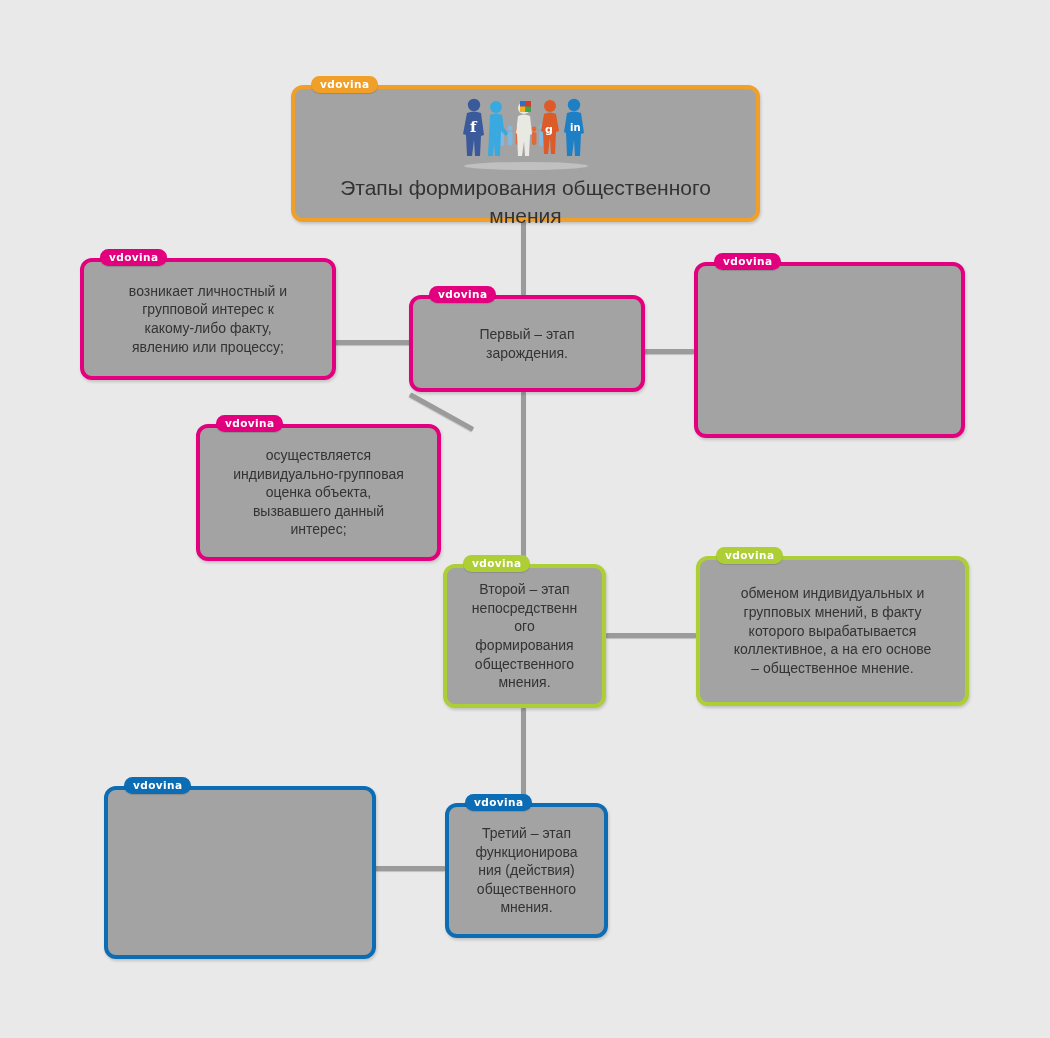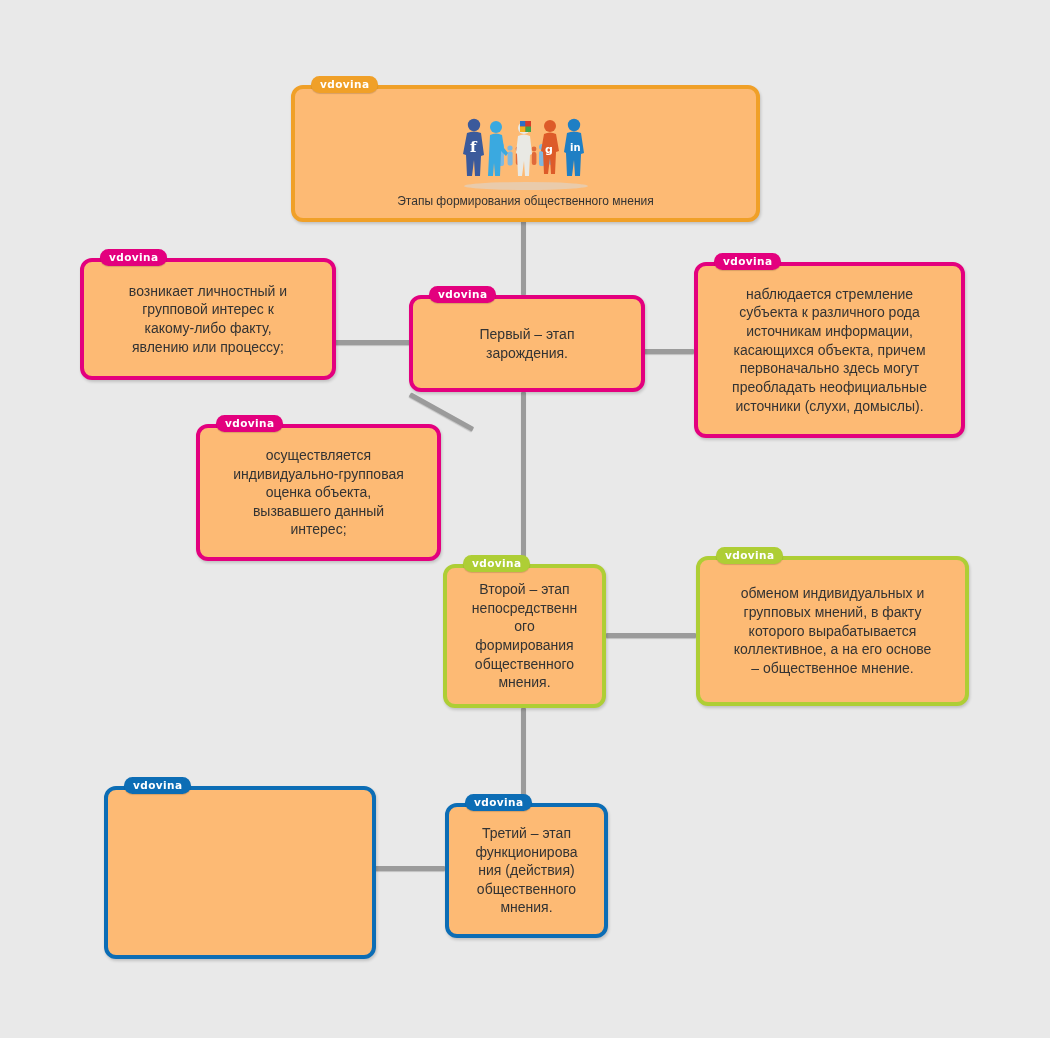--- a/index.html
+++ b/index.html
@@ -14,31 +14,31 @@
   #stage{position:relative;width:1050px;height:1038px;}
 
   
   .conn{position:absolute;background:#9b9b9b;border-radius:1px;
         box-shadow:0 1px 1px rgba(0,0,0,.18);}
   .conn.v{width:5px;}
   .conn.h{height:5px;}
   .conn.diag{height:5px;transform-origin:0 50%;}
 
   
-  .node{position:absolute;background:#fdba74;border-style:solid;border-width:4px;
+  .node{position:absolute;background:#a3a3a3;border-style:solid;border-width:4px;
         border-radius:12px;box-sizing:border-box;
         box-shadow:1px 2px 3px rgba(0,0,0,.17);
         display:flex;flex-direction:column;align-items:center;justify-content:center;}
   .node .body{
     width:100%;text-align:center;color:#333;
     font-size:14px;line-height:1.33;
     padding:0 10px;box-sizing:border-box;
     white-space:pre-line;
   }
-  .node.root .body{font-size:12px;line-height:1.3;}
+  .node.root .body{font-size:21px;line-height:1.3;}
   .tag{position:absolute;top:-13px;left:16px;
        color:#fff;font-size:10.5px;font-weight:bold;letter-spacing:.4px;
        padding:3px 9px 3.5px;border-radius:9px;line-height:1;
        font-family:"DejaVu Sans","Liberation Sans",sans-serif;
        box-shadow:0 1px 1px rgba(0,0,0,.15);}
 
   
   .c-orange{border-color:#f0a028;}
   .t-orange{background:#f0a028;}
   .c-pink{border-color:#e3007e;}
@@ -147,27 +147,20 @@
   <div class="node c-pink" style="left:80px;top:258px;width:256px;height:122px;">
     <span class="tag t-pink">vdovina</span>
     <div class="body">возникает личностный и
 групповой интерес к
 какому-либо факту,
 явлению или процессу;</div>
   </div>
 
   <div class="node c-pink" style="left:694px;top:262px;width:271px;height:176px;">
     <span class="tag t-pink">vdovina</span>
-    <div class="body">наблюдается стремление
-субъекта к различного рода
-источникам информации,
-касающихся объекта, причем
-первоначально здесь могут
-преобладать неофициальные
-источники (слухи, домыслы).</div>
   </div>
 
   <div class="node c-pink" style="left:196px;top:424px;width:245px;height:137px;">
     <span class="tag t-pink">vdovina</span>
     <div class="body">осуществляется
 индивидуально-групповая
 оценка объекта,
 вызвавшего данный
 интерес;</div>
   </div>

